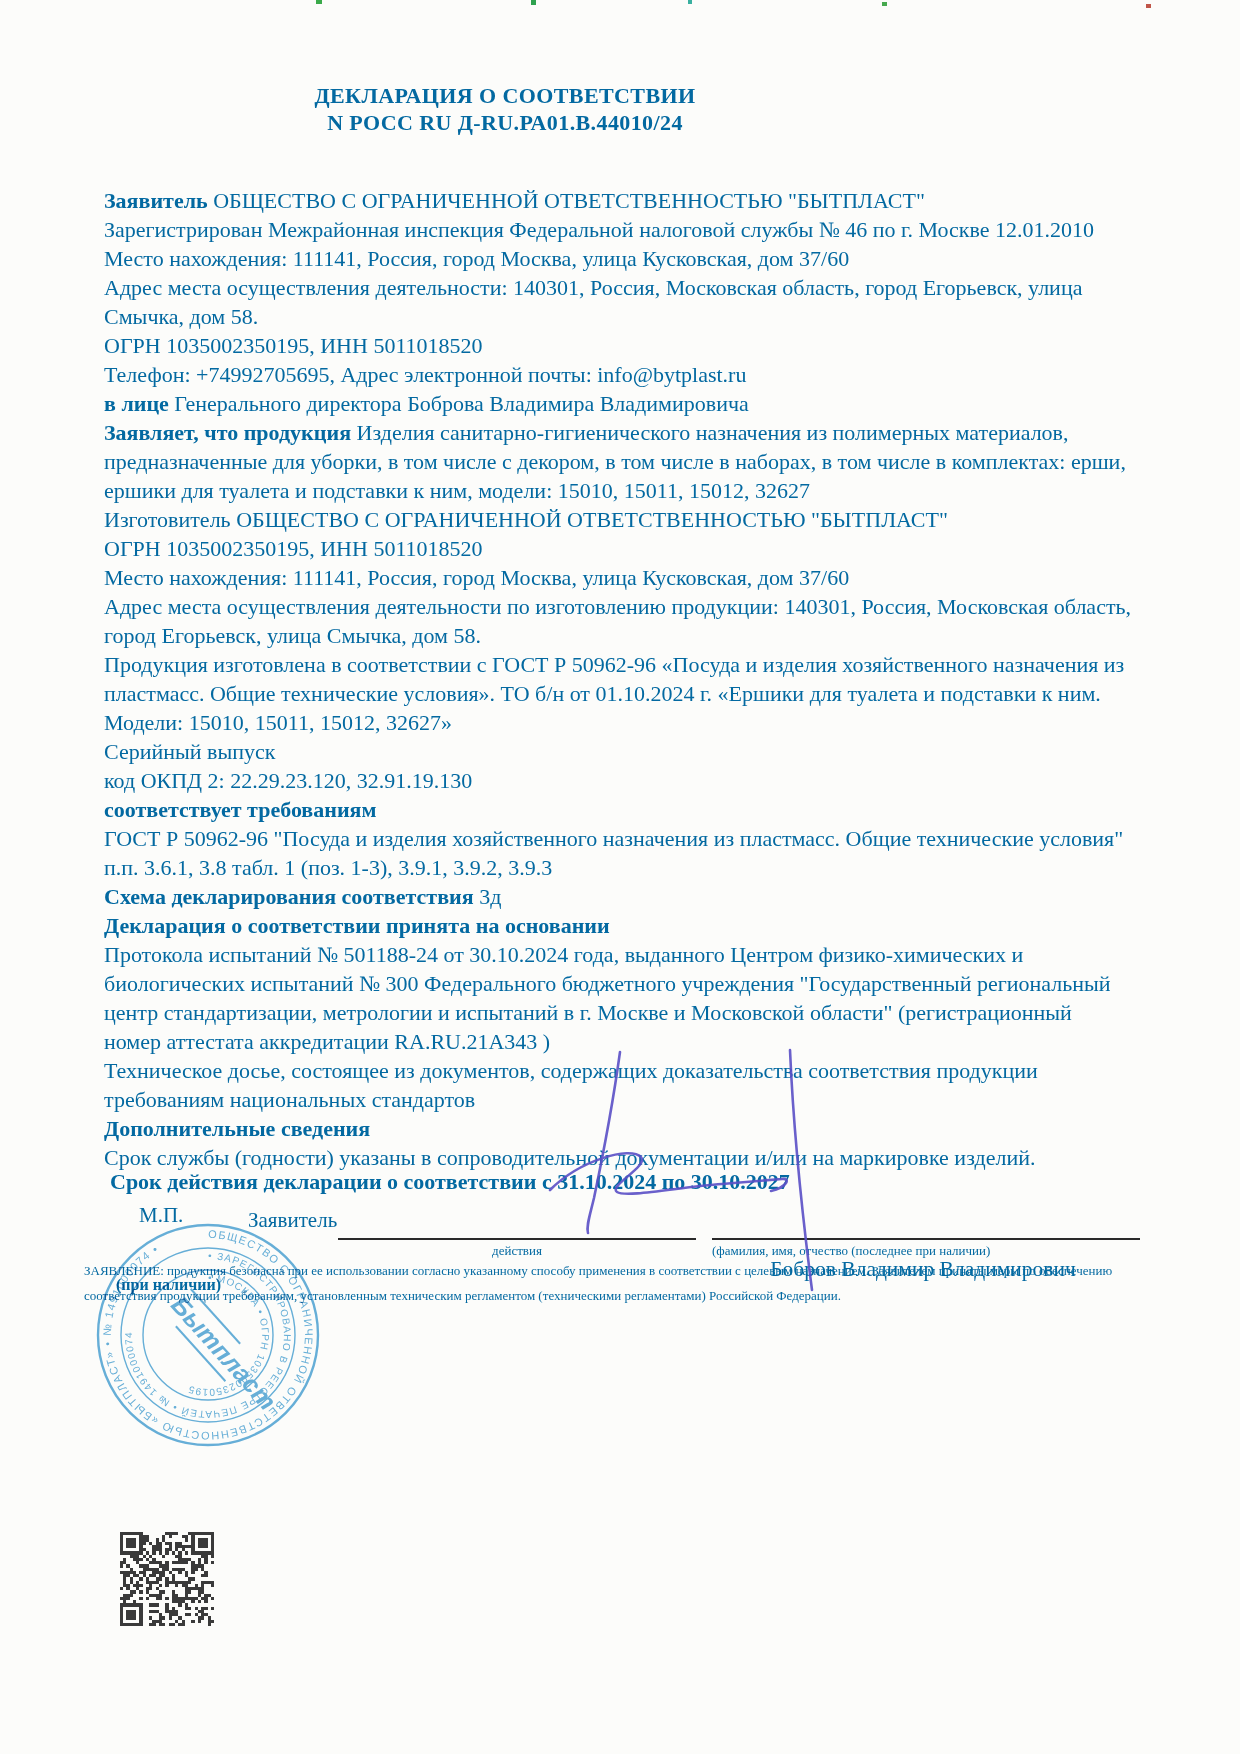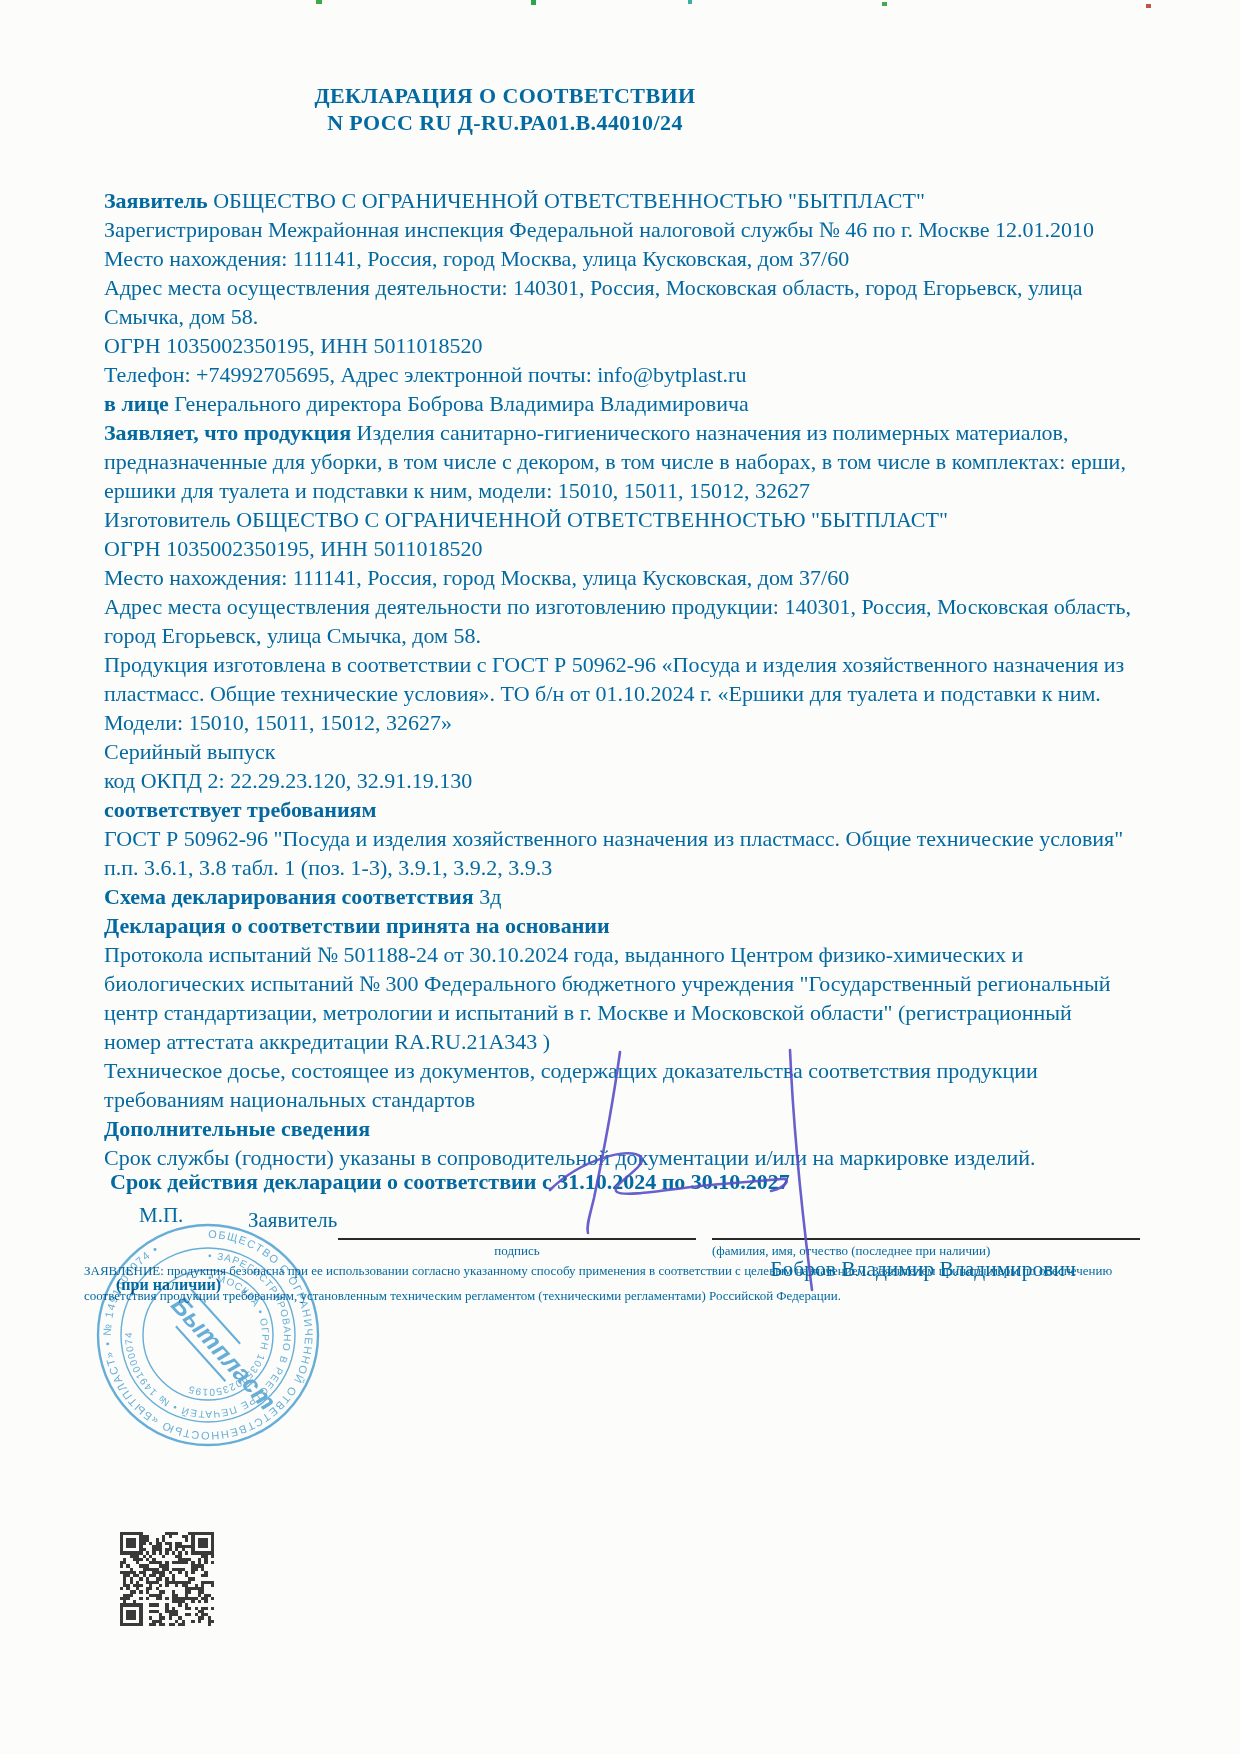--- a/index.html
+++ b/index.html
@@ -103,21 +103,21 @@
     <p class="para"><span class="lead">Дополнительные сведения</span><span></span></p>
     <p class="para"><span class="lead"></span><span>Срок службы (годности) указаны в сопроводительной документации и/или на маркировке изделий.</span></p>
   </div>
 
   <div class="validity">Срок действия декларации о соответствии с 31.10.2024 по 30.10.2027</div>
 
   <div class="sig-mp">М.П.</div>
   <div class="sig-mp-note">(при наличии)</div>
   <div class="sig-applicant">Заявитель</div>
   <div class="sig-line"></div>
-  <div class="sig-caption">подпись</div>
+  <div class="sig-caption">действия</div>
   <div class="sig-name">Бобров Владимир Владимирович</div>
   <div class="name-line"></div>
   <div class="name-caption">(фамилия, имя, отчество (последнее при наличии)</div>
 
   <div class="fine-print">ЗАЯВЛЕНИЕ: продукция безопасна при ее использовании согласно указанному способу применения в соответствии с целевым назначением. Заявителем приняты меры по обеспечению соответствия продукции требованиям, установленным техническим регламентом (техническими регламентами) Российской Федерации.</div>
 
   <svg class="stamp-svg" viewBox="0 0 240 240">
     <g fill="none" stroke="#459fd4">
       <circle cx="120" cy="120" r="110" stroke-width="2.4"></circle>
       <circle cx="120" cy="120" r="87" stroke-width="1.4"></circle>

